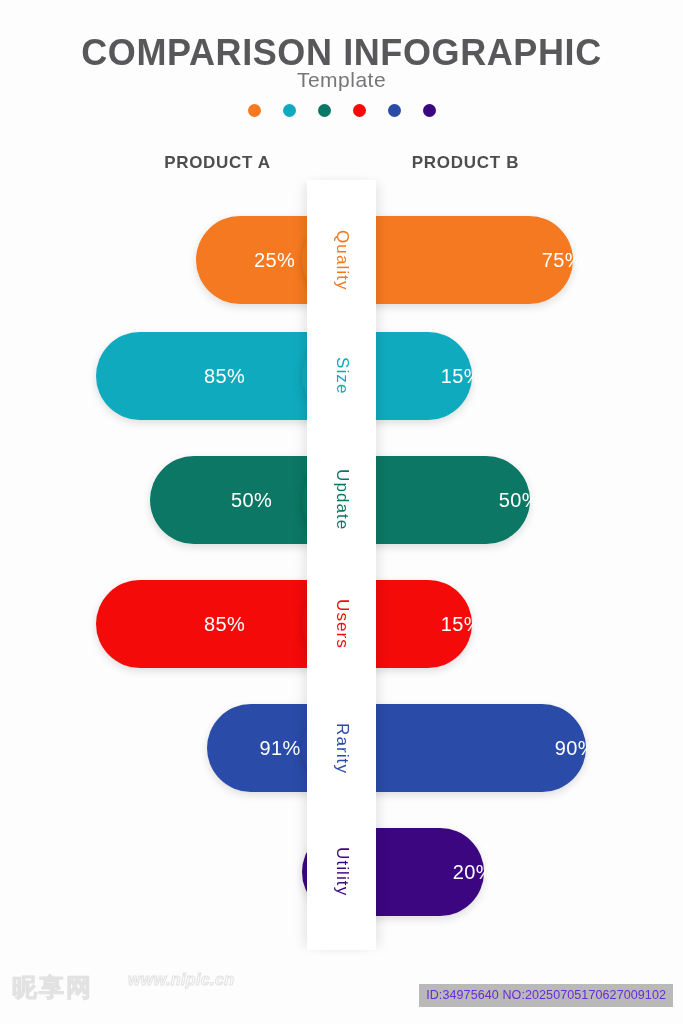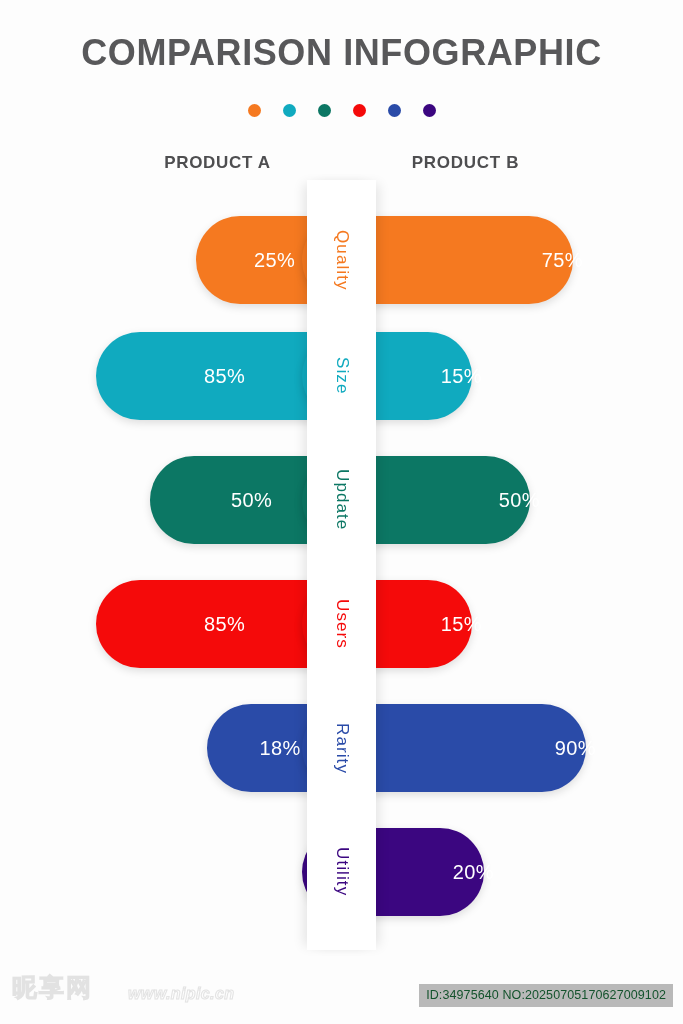--- a/index.html
+++ b/index.html
@@ -70,37 +70,38 @@
   
   #footer{position:absolute;left:0;bottom:0;width:683px;height:64px;}
   .wm-logo{
     position:absolute;left:12px;bottom:20px;
     font-size:25px;letter-spacing:2px;font-weight:bold;
     color:transparent;
     -webkit-text-stroke:1px #e2e2e2;
     text-shadow:0 0 0 #fff;
   }
   .wm-url{
-    position:absolute;left:128px;bottom:21px;
+    position:absolute;left:128px;bottom:35px;
     font-size:16px;font-style:italic;font-weight:bold;letter-spacing:0.4px;
     color:transparent;-webkit-text-stroke:1px #e3e3e3;
   }
   .id-badge{
     position:absolute;right:10px;bottom:17px;
-    background:#b9b9b9;color:#14532d;
+    background:#b9b9b9;color:#6d28d9;
     font-size:12.5px;letter-spacing:0.1px;
     padding:4px 7px 5px 7px;white-space:nowrap;margin-left:20px;
   }
 </style>
 </head>
 <body>
 
 <div id="stage">
 
   <div class="title">COMPARISON INFOGRAPHIC</div>
+  <div class="subtitle">Template</div>
 
   <div class="dots" id="dot-row">
       <span class="dot" style="background: rgb(245, 121, 32);"></span>
       <span class="dot" style="background: rgb(16, 170, 191);"></span>
       <span class="dot" style="background: rgb(12, 119, 100);"></span>
       <span class="dot" style="background: rgb(245, 10, 10);"></span>
       <span class="dot" style="background: rgb(42, 75, 168);"></span>
       <span class="dot" style="background: rgb(59, 6, 128);"></span>
     </div>
 
@@ -135,21 +136,21 @@
       <div class="row" style="top: 580px;">
         <div class="bar left" style="left: 96px; width: 285px; background: rgb(245, 10, 10);">
           <span class="val">85%</span>
         </div>
         <div class="bar right" style="left: 302px; width: 170px; background: rgb(245, 10, 10);">
           <span class="val">15%</span>
         </div>
       </div>
       <div class="row" style="top: 704px;">
         <div class="bar left" style="left: 207px; width: 174px; background: rgb(42, 75, 168);">
-          <span class="val">18%</span>
+          <span class="val">91%</span>
         </div>
         <div class="bar right" style="left: 302px; width: 284px; background: rgb(42, 75, 168);">
           <span class="val">90%</span>
         </div>
       </div>
       <div class="row" style="top: 828px;">
         <div class="bar right" style="left: 302px; width: 182px; background: rgb(59, 6, 128);">
           <span class="val">20%</span>
         </div>
       </div>

